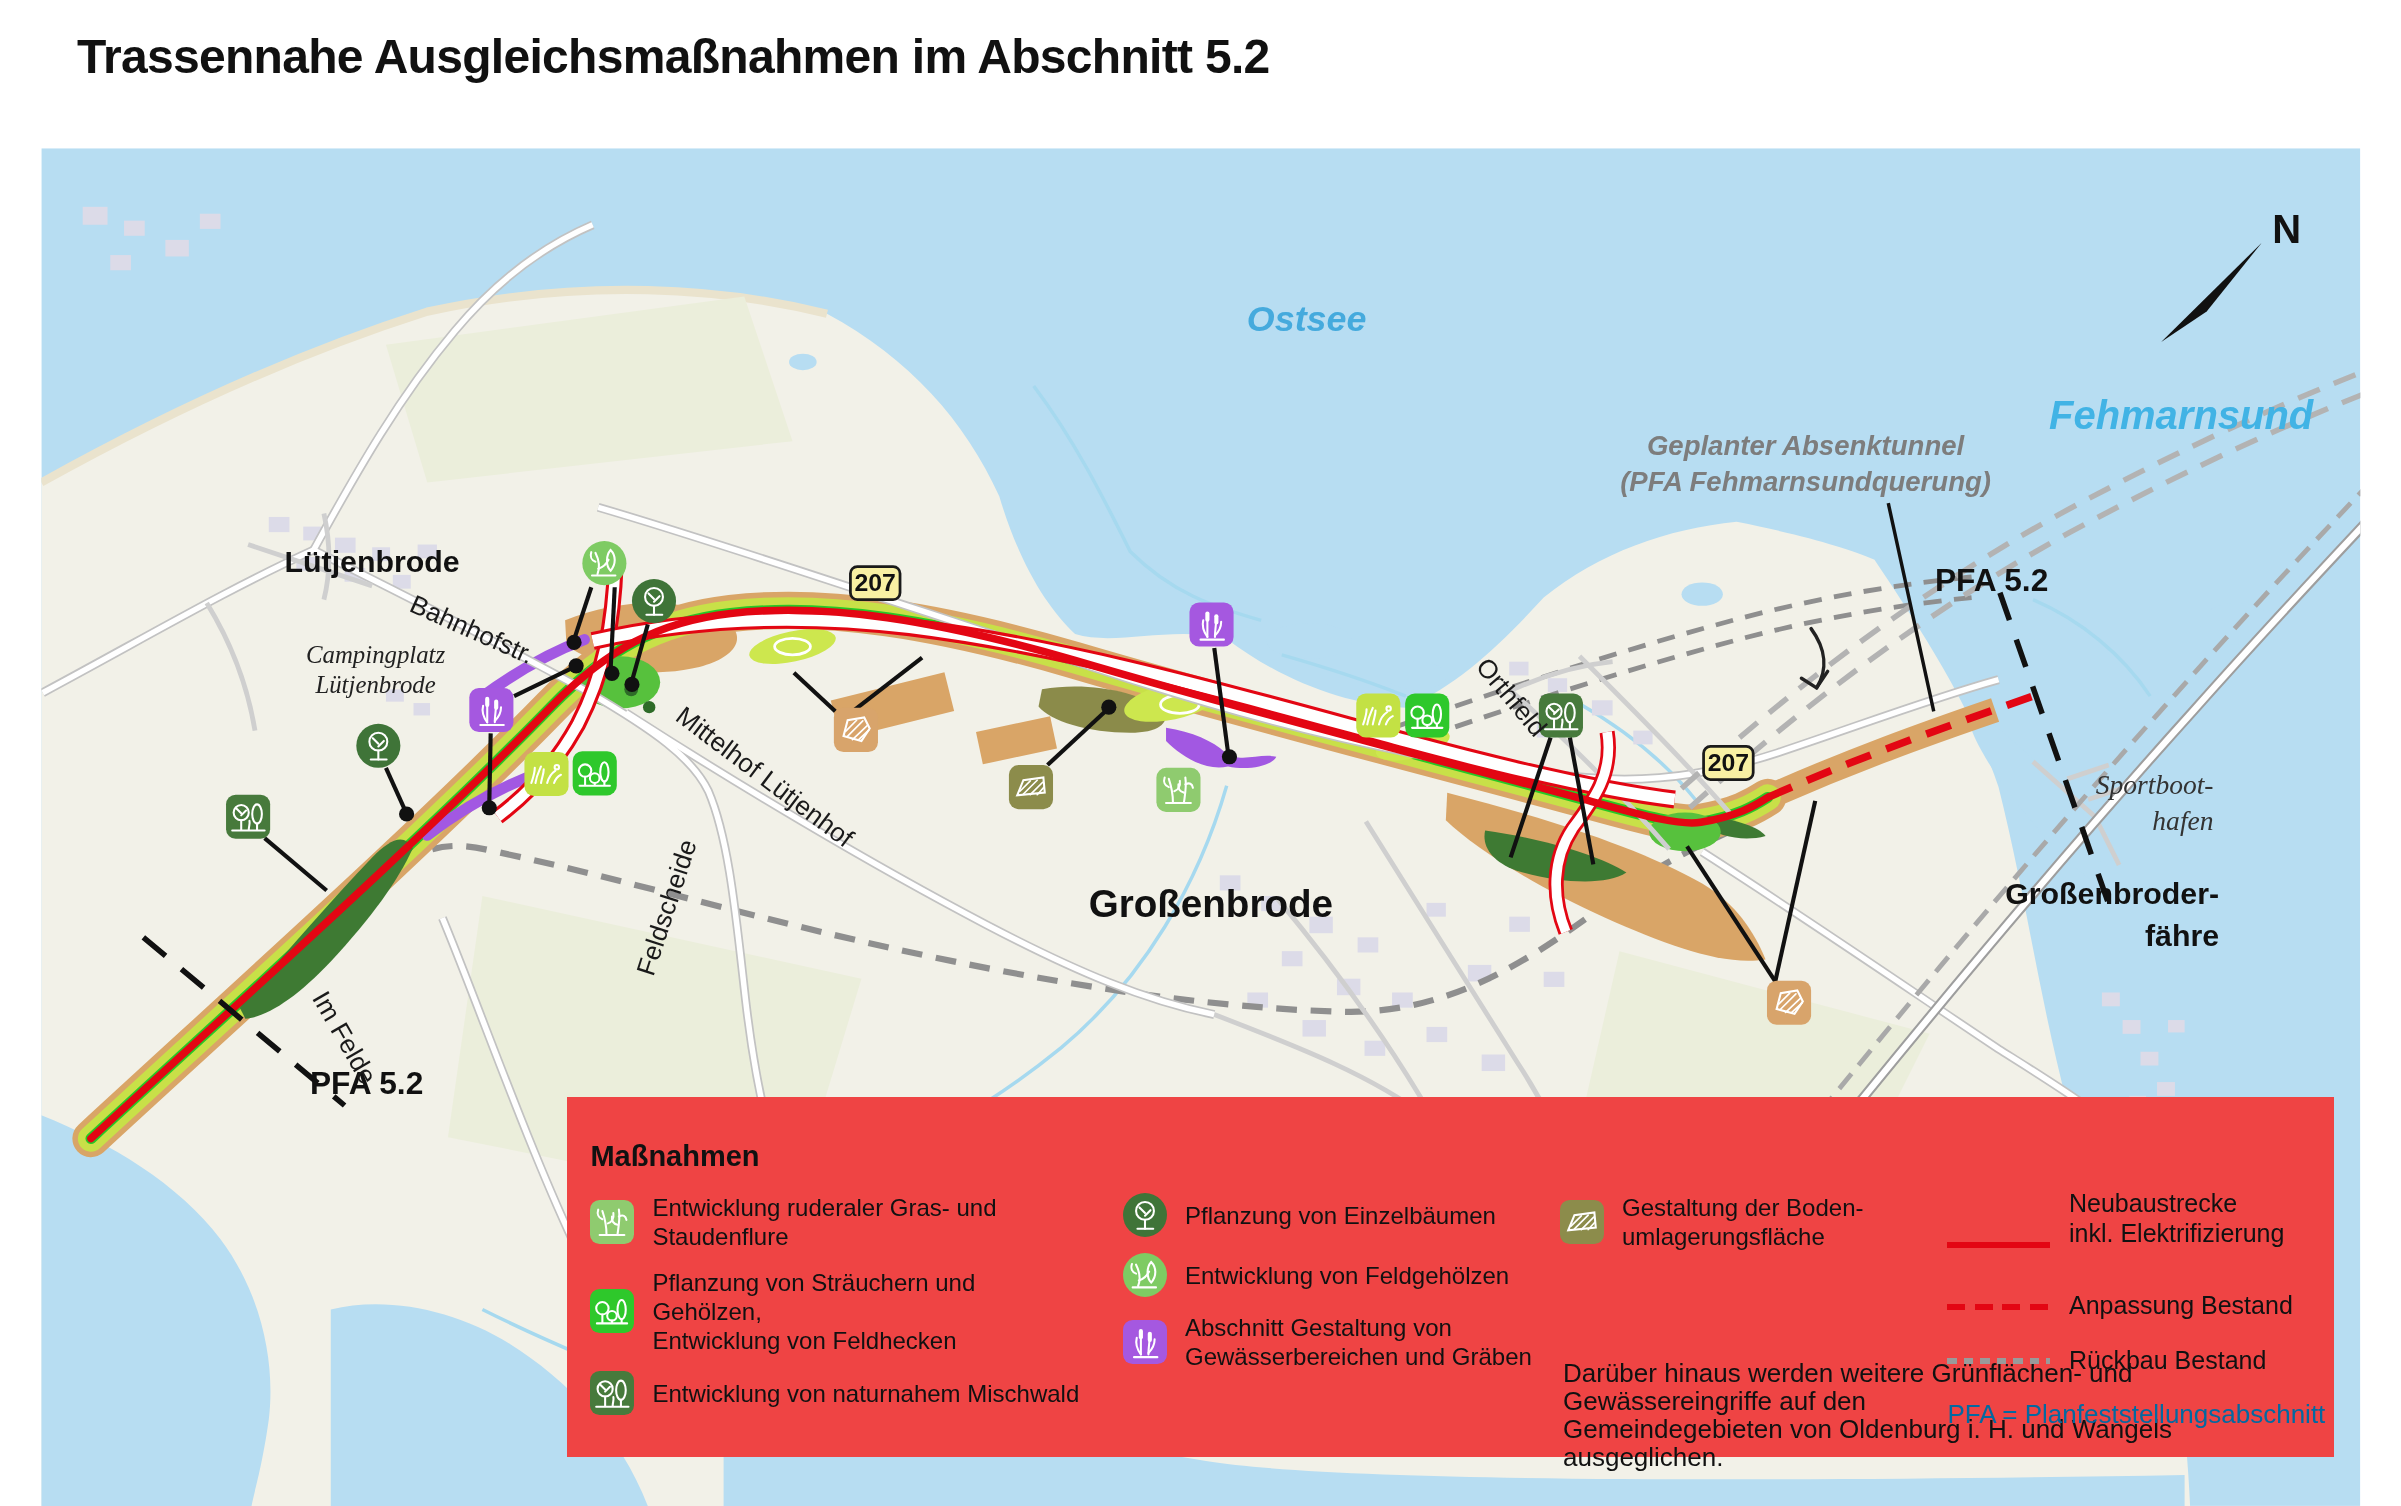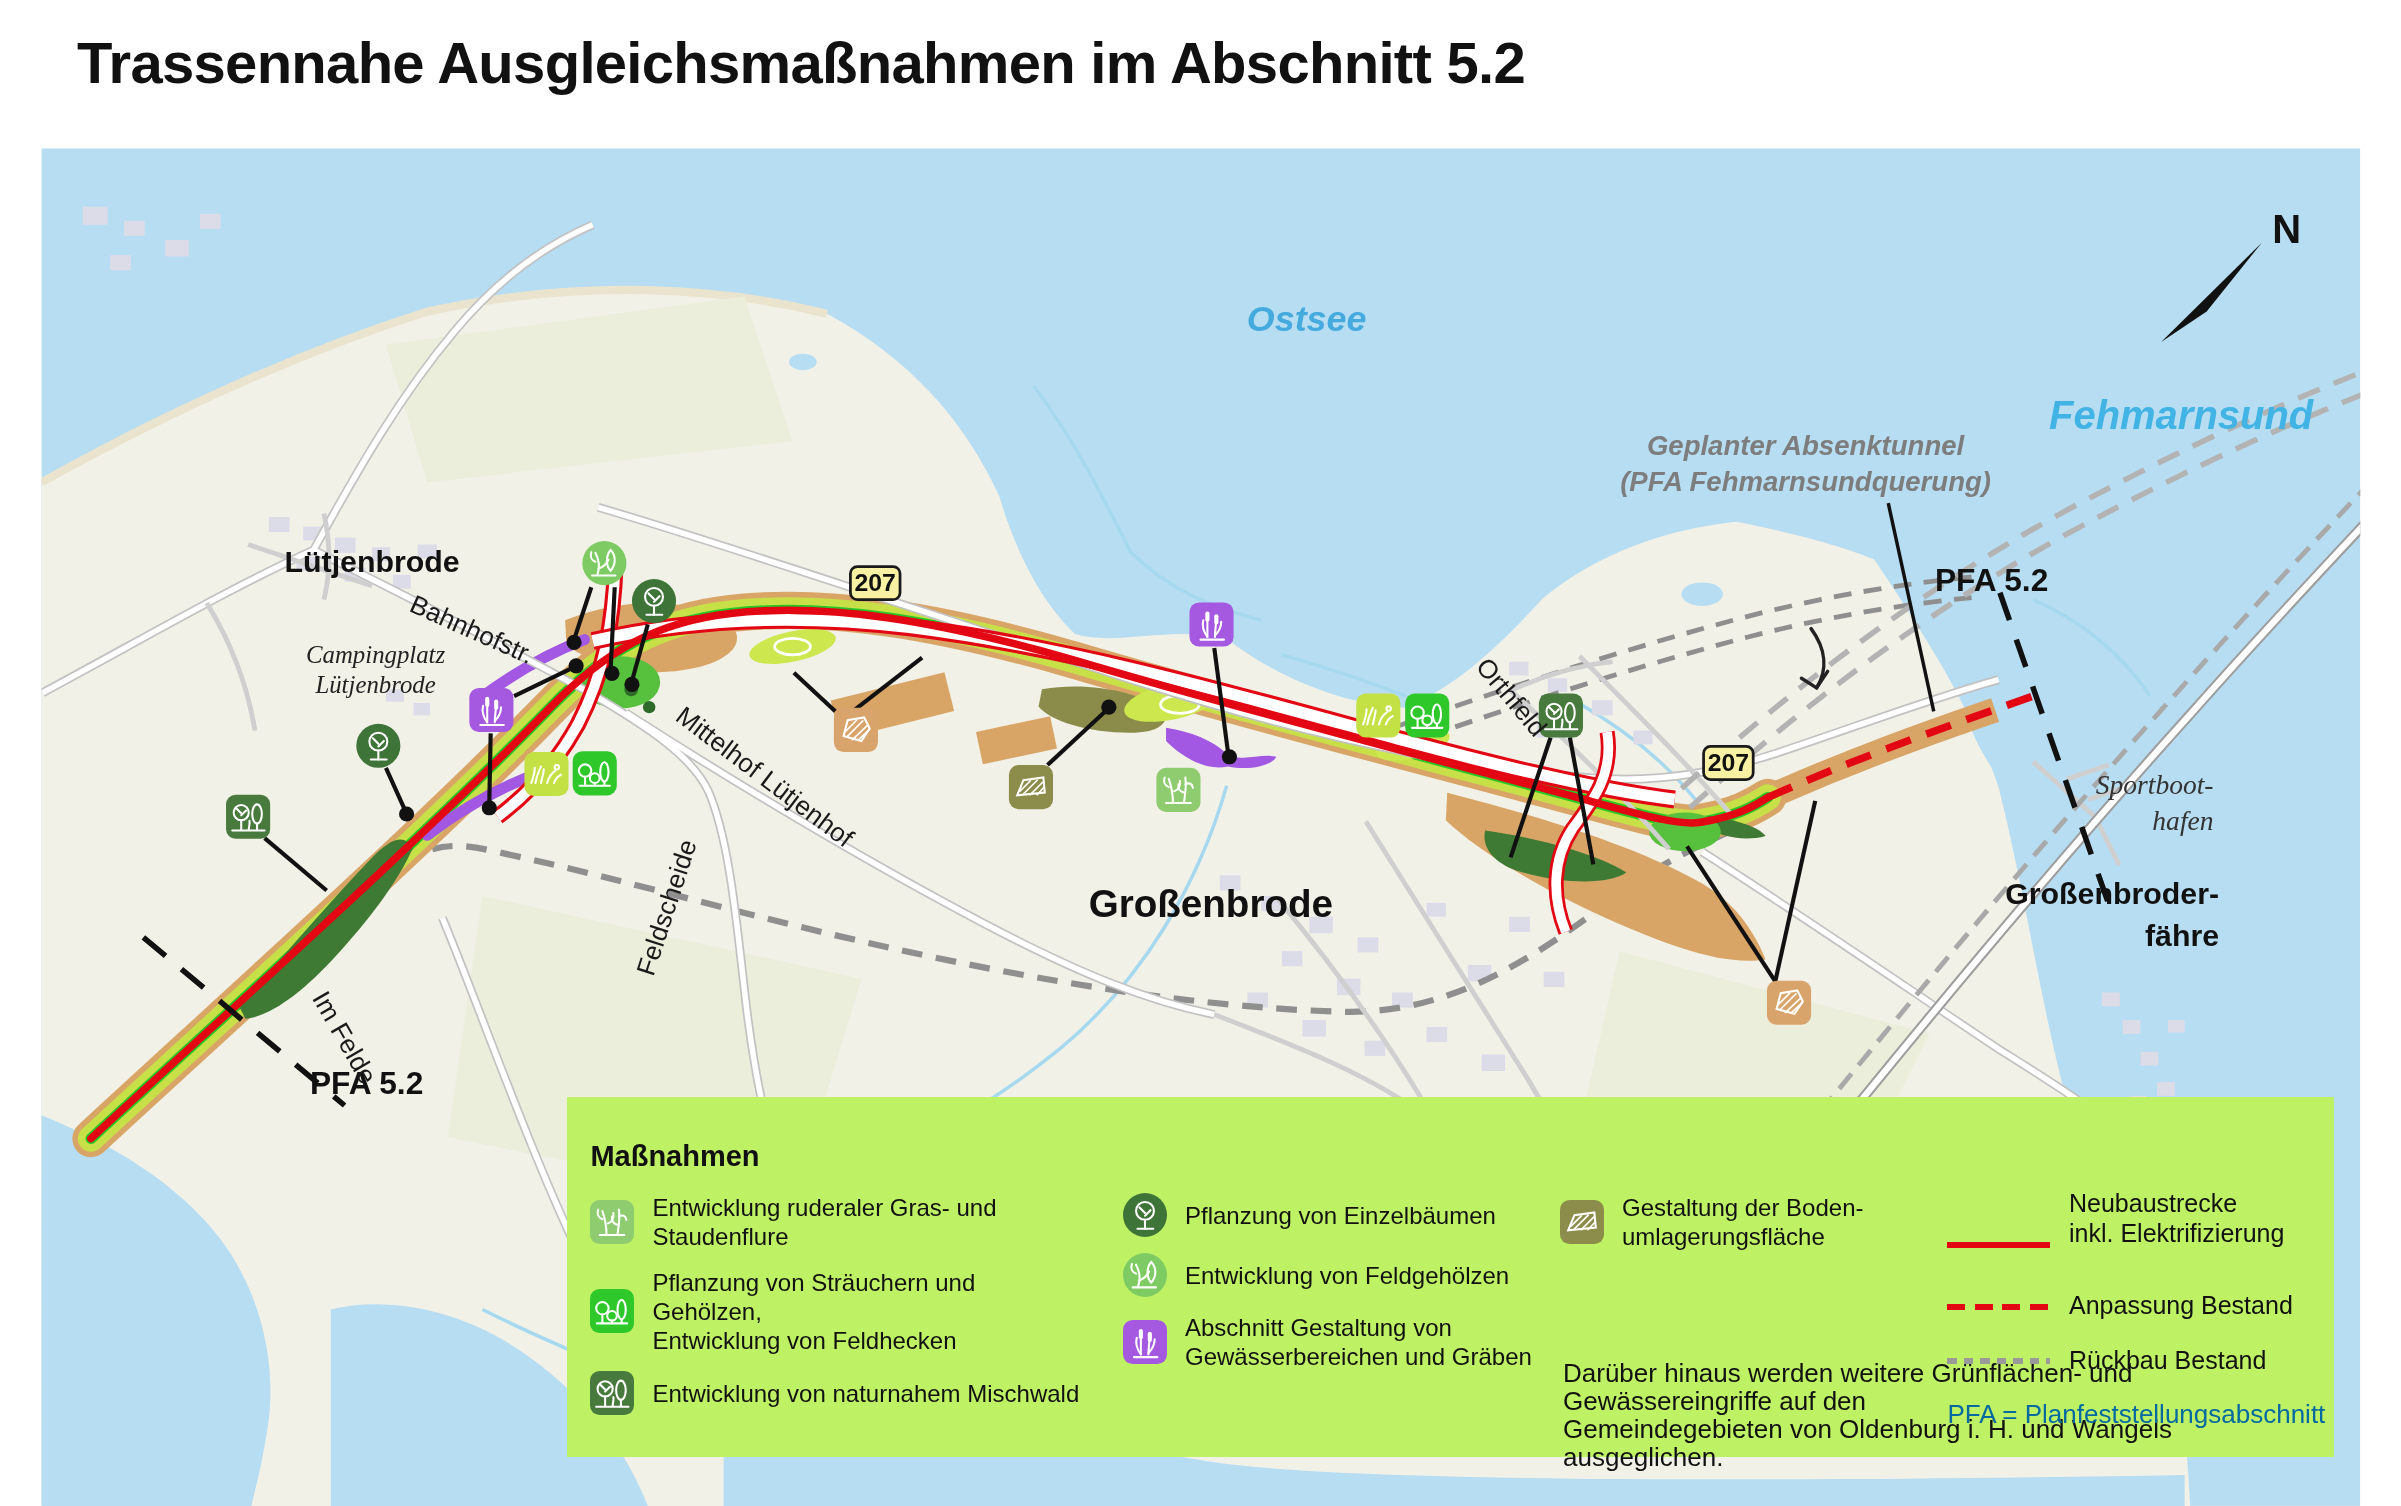--- a/index.html
+++ b/index.html
@@ -1,20 +1,20 @@
 <!DOCTYPE html>
 <html style="font-size:11px"><head>
 <meta charset="utf-8">
 <style>
   html,body{margin:0;padding:0;background:#fff;}
   body{width:2401px;height:1506px;position:relative;font-family:"Liberation Sans",sans-serif;overflow:hidden;}
-  #page-title{position:absolute;left:77px;top:29px;margin:0;font-size:58px;font-weight:bold;letter-spacing:-0.7px;color:#111;}
+  #page-title{position:absolute;left:77px;top:29px;margin:0;font-size:48px;font-weight:bold;letter-spacing:-0.7px;color:#111;}
   #map-svg{position:absolute;left:0;top:0;}
   
-  #legend{position:absolute;left:567px;top:1097px;width:1767px;height:360px;background:#bef264;}
+  #legend{position:absolute;left:567px;top:1097px;width:1767px;height:360px;background:#ef4444;}
   #legend .lg-title{position:absolute;left:23.4px;top:43px;font-size:29px;font-weight:bold;color:#111;}
   .lg-col{position:absolute;display:flex;flex-direction:column;}
   #lg-col1{left:23.4px;top:96px;width:496px;gap:16.5px;}
   #lg-col2{left:556px;top:96px;width:427px;gap:16px;}
   #lg-col3{left:993px;top:96px;width:400px;}
   .lg-row{display:flex;align-items:center;gap:18px;}
   .lg-ic{flex:0 0 44px;width:44px;height:44px;}
   .lg-text{font-size:24px;line-height:29px;color:#111;}
   .lg-sample{position:absolute;left:12.4px;width:103px;}
   .s-solid{top:1242px;height:6.2px;background:#e30613;}

